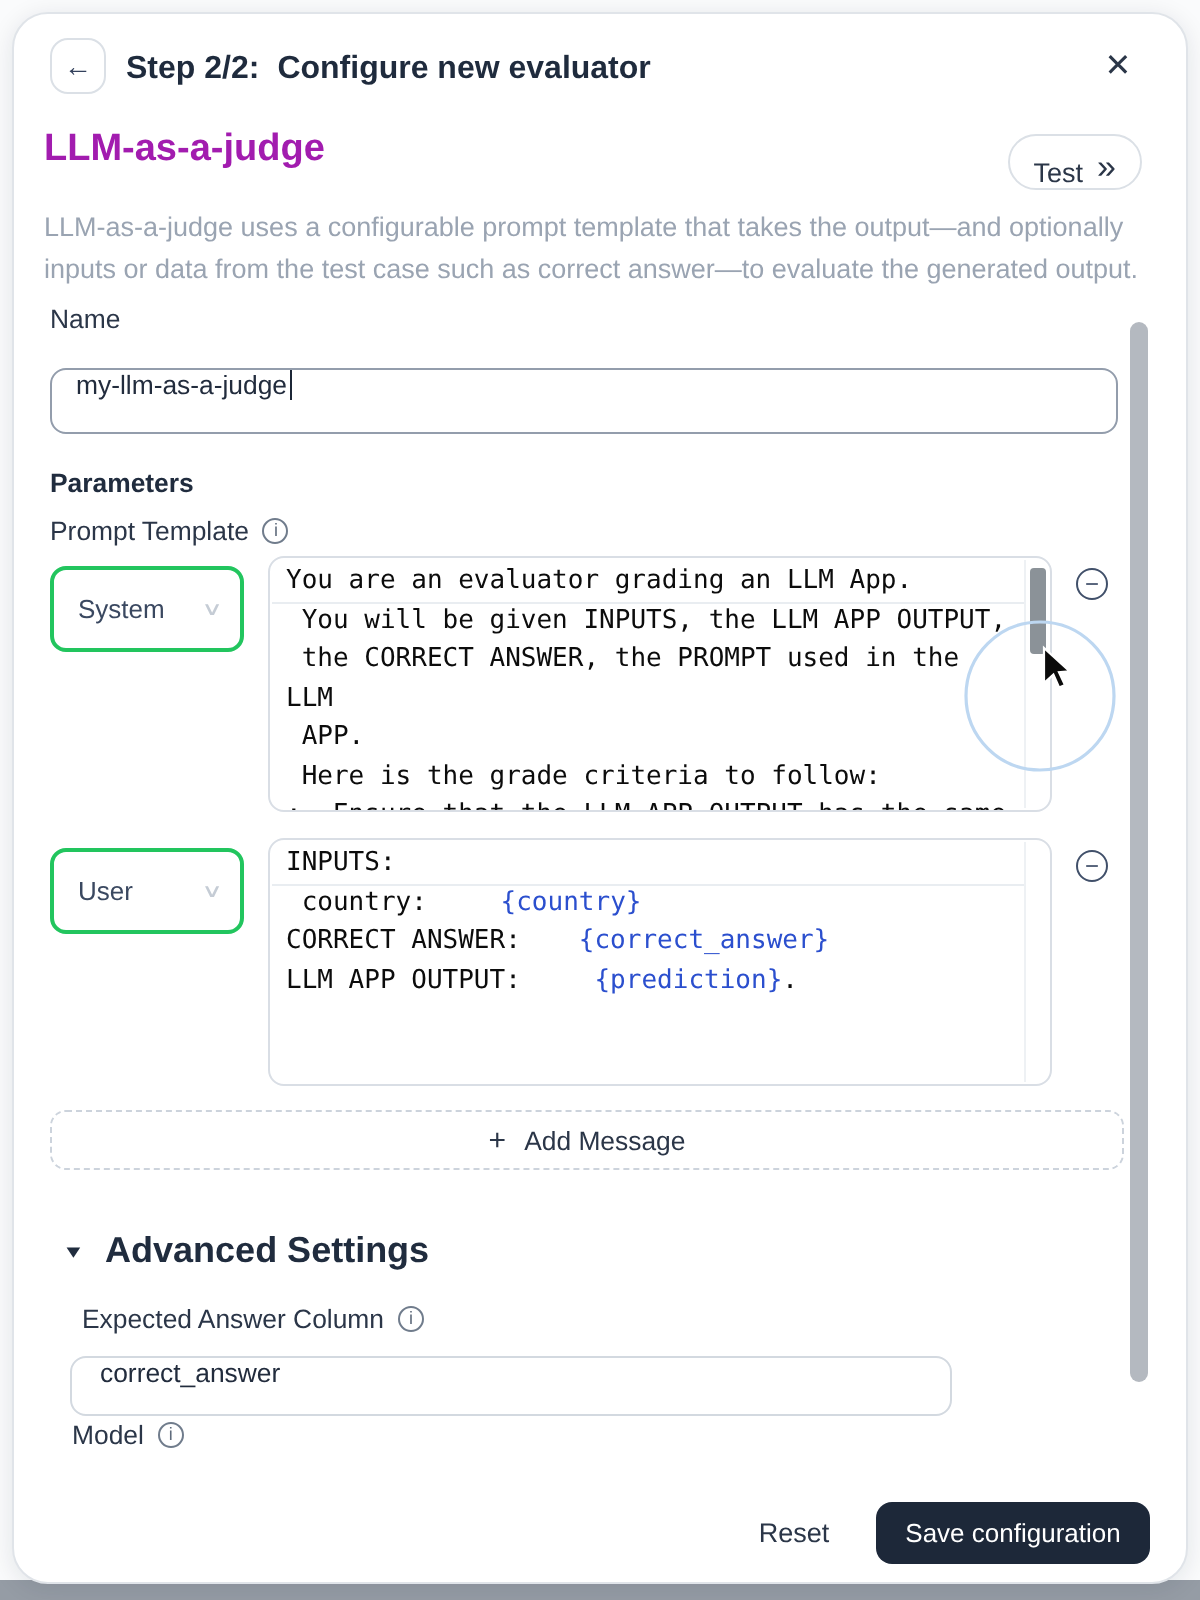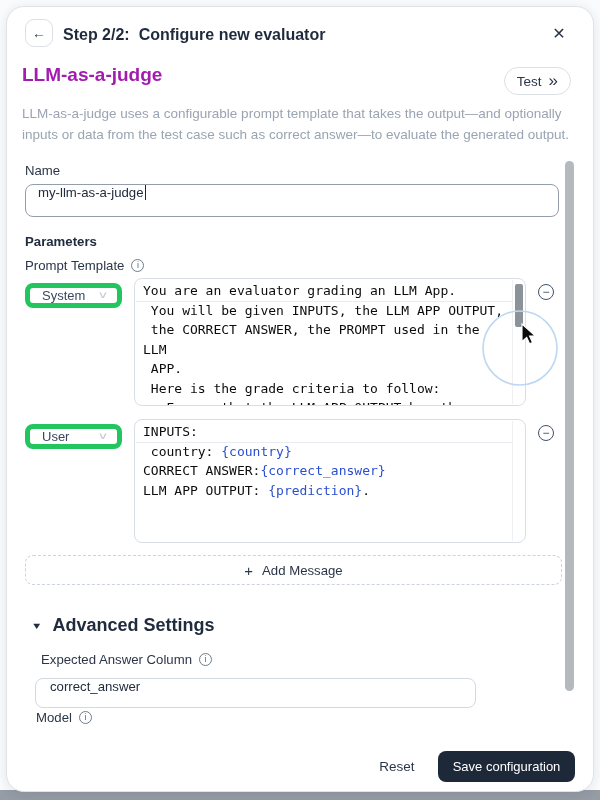--- a/index.html
+++ b/index.html
@@ -29,63 +29,63 @@
     font-size:16px; font-weight:700; color:#1f2b3d; white-space:nowrap; }
   .dlg-title .t2 { margin-left:9px; }
   .close-btn { position:absolute; right:22px; top:14px; width:24px; height:24px;
     display:flex; align-items:center; justify-content:center;
     font-size:16px; color:#2b3648; cursor:pointer; }
 
   
   .eval-heading { position:absolute; left:15px; top:57px; font-size:19px; font-weight:700; color:#a21caf; }
   .test-btn { position:absolute; right:22px; top:60px; height:28px; padding:0 12px;
     border:1px solid #dbe0e6; border-radius:14px; background:#fff;
-    display:flex; align-items:center; gap:7px; cursor:pointer; }
+    display:flex; align-items:flex-end; gap:7px; cursor:pointer; }
   .test-btn .lbl { font-size:13.5px; color:#2b3648; }
   .test-btn .chev { font-size:17px; color:#2b3648; line-height:1; padding-bottom:2px; }
   .eval-desc { position:absolute; left:15px; top:96px; width:558px;
     font-size:13.5px; line-height:21px; color:#9aa4b2; }
 
   
   .field-label { position:absolute; font-size:13.2px; color:#2b3648; display:flex; align-items:center; gap:7px; }
   .semibold { font-weight:700; color:#202c3e; }
   .info-icon { width:13px; height:13px; border:1.2px solid #707c8c; border-radius:50%;
     display:inline-flex; align-items:center; justify-content:center;
     font-size:9px; color:#5f6b7c; line-height:1; font-weight:400; }
 
   .text-input { position:absolute; background:#fff; border-radius:8px;
     display:flex; padding-left:12px;
     font-size:13.2px; color:#222c3d; cursor:text; }
   .caret { display:inline-block; width:1.5px; height:15px; background:#1c2636; margin-left:1px; }
 
   
-  .name-label { left:18px; top:156px; }
+  .name-label { left:18px; top:145px; }
   .name-input { left:18px; top:177px; width:534px; height:33px; border:1.5px solid #939dac; }
 
   
   .params-label { left:18px; top:227px; }
   .prompt-template-label { left:18px; top:251px;text-align:center; }
 
-  .role-select { position:absolute; width:97px; height:25px; border:5px solid #22c55e;
+  .role-select { position:absolute; width:97px; height:43px; border:2px solid #22c55e;
     border-radius:8px; background:#fff; display:flex; align-items:center;
     padding:0 10px 0 12px; justify-content:space-between; cursor:pointer; }
   .role-select .rlbl { font-size:13px; color:#3a4860; }
   .role-select .rchev { font-size:11px; color:#c5ccd5; transform:scale(1.35,.85); }
 
   .editor { position:absolute; width:392px; background:#fff; border:1px solid #d9dee5;
     border-radius:8px; overflow:hidden; cursor:text; }
   .editor .content { position:absolute; left:0; top:0; right:13px; bottom:0;
     padding:2px 2px 0 8px;
     font-family:"DejaVu Sans Mono", monospace; font-size:13px; line-height:19.5px;
     color:#0c0c0c; white-space:pre-wrap; overflow:hidden; }
   .editor .first-line-rule { position:absolute; left:1px; right:13px; top:22px; height:1px; background:#e9edf1; }
   .editor .track-line { position:absolute; right:12px; top:1px; bottom:1px; width:1px; background:#eef1f4; }
   .editor .vthumb { position:absolute; right:2px; top:5px; width:8px; height:43px;
     background:#8b9298; border-radius:2px; cursor:pointer; }
-  .tok-var { color:#2b4fce; }
+  .tok-var { color:#2b4fce;margin-left:29px; }
   .editor1 { left:127px; top:271px; height:128px; }
   .editor2 { left:127px; top:412px; height:124px; }
 
   .minus-btn { position:absolute; width:16px; height:16px; border:1.5px solid #41506a;
     border-radius:50%; color:#41506a; display:flex; align-items:center; justify-content:center;
     font-size:12px; line-height:1; cursor:pointer; background:#fff; }
 
   .add-msg-btn { position:absolute; left:18px; top:548px; width:537px; height:30px;
     border:1.5px dashed #ccd3dc; border-radius:8px; background:#fff;
     display:flex; align-items:center; justify-content:center; gap:9px; cursor:pointer; }

